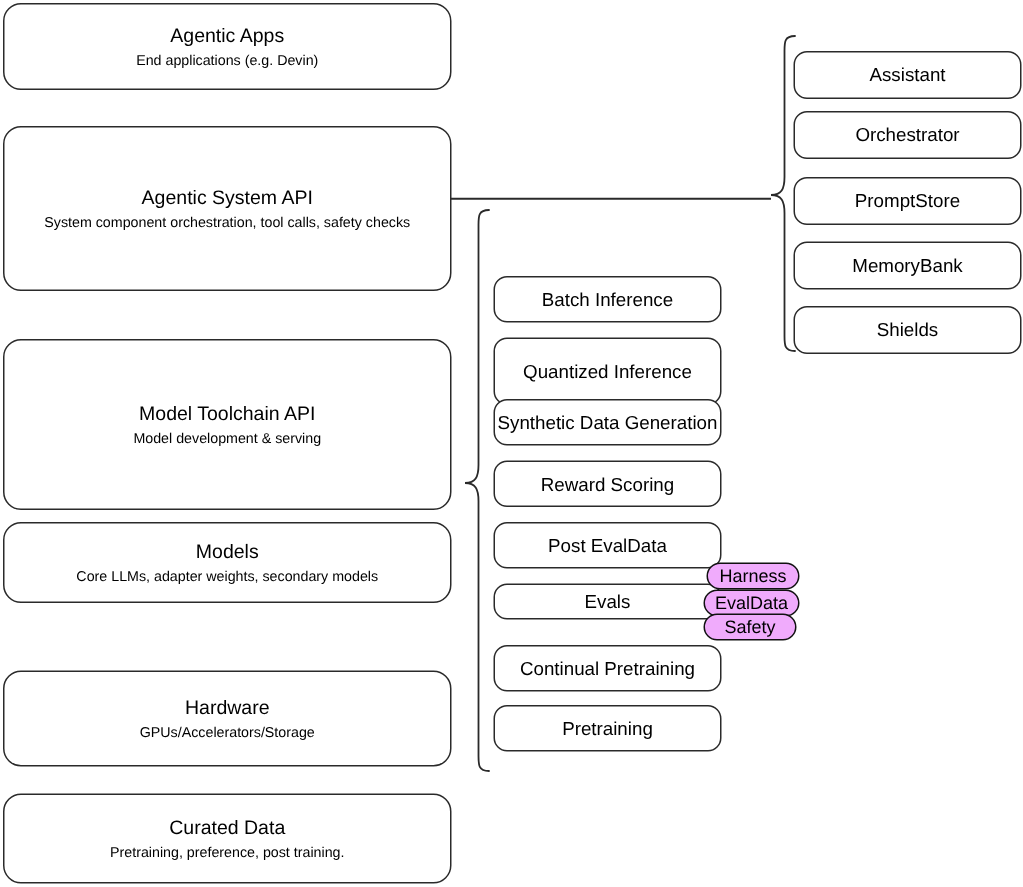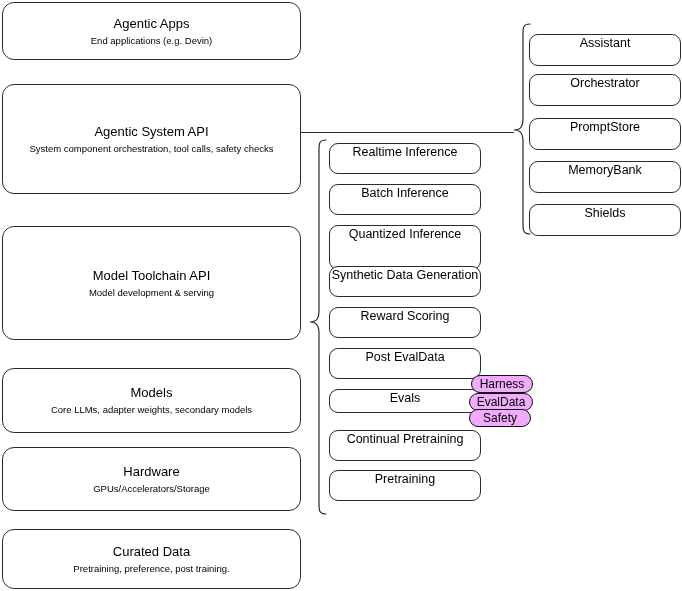--- a/index.html
+++ b/index.html
@@ -46,21 +46,21 @@
     white-space: nowrap;
   }
   
   .pillbox {
     position: absolute;
     box-sizing: border-box;
     border: 1px solid #2a2a2a;
     border-radius: 9px;
     background: #ffffff;
     display: flex;
-    align-items: flex-start;
+    align-items: center;
     justify-content: center;
     font-size: 12.5px;
     line-height: 16px;
     color: #000000;
     white-space: nowrap;
     z-index: 2;
   }
   
   .badge {
     position: absolute;
@@ -129,38 +129,35 @@
   <div class="box" style="left:2px; top:84px; width:299px; height:110px;">
     <div class="title">Agentic System API</div>
     <div class="subtitle">System component orchestration, tool calls, safety checks</div>
   </div>
 
   <div class="box" style="left:2px; top:226px; width:299px; height:114px;">
     <div class="title">Model Toolchain API</div>
     <div class="subtitle">Model development &amp; serving</div>
   </div>
 
-  <div class="box" style="left:2px; top:368px; width:299px; height:65px;align-items:center;">
+  <div class="box" style="left:2px; top:348px; width:299px; height:54px;align-items:center;">
     <div class="title">Models</div>
     <div class="subtitle">Core LLMs, adapter weights, secondary models</div>
   </div>
 
   <div class="box" style="left:2px; top:447px; width:299px; height:64px;">
     <div class="title">Hardware</div>
     <div class="subtitle">GPUs/Accelerators/Storage</div>
   </div>
 
   <div class="box" style="left:2px; top:529px; width:299px; height:60px;">
     <div class="title">Curated Data</div>
     <div class="subtitle">Pretraining, preference, post training.</div>
   </div>
 
-  <div class="pillbox" style="left:329px; top:143px; width:152px; height:31px;">
-    <span>Realtime Inference</span>
-  </div>
 
   <div class="pillbox" style="left:329px; top:184px; width:152px; height:31px;">
     <span>Batch Inference</span>
   </div>
 
   <div class="pillbox" style="left:329px; top:225px; width:152px; height:45px;">
     <span>Quantized Inference</span>
   </div>
 
   <div class="pillbox" style="left:329px; top:307px; width:152px; height:31px;">

